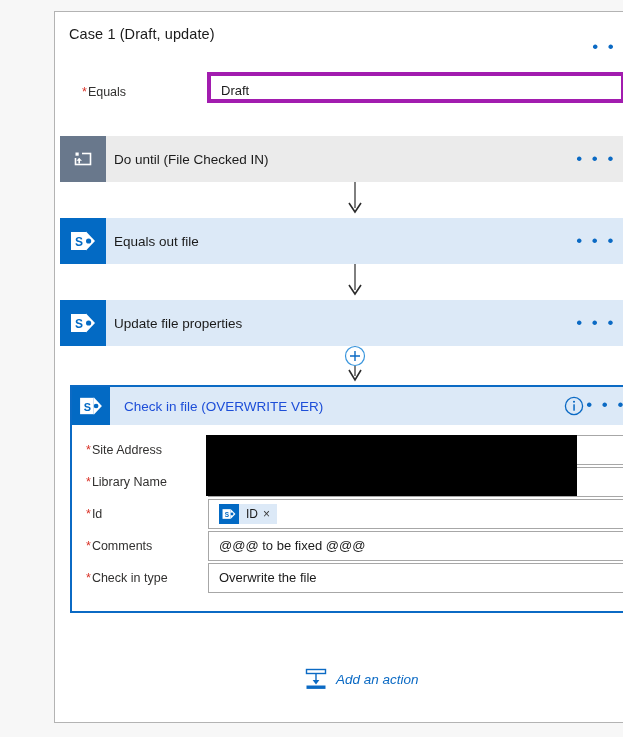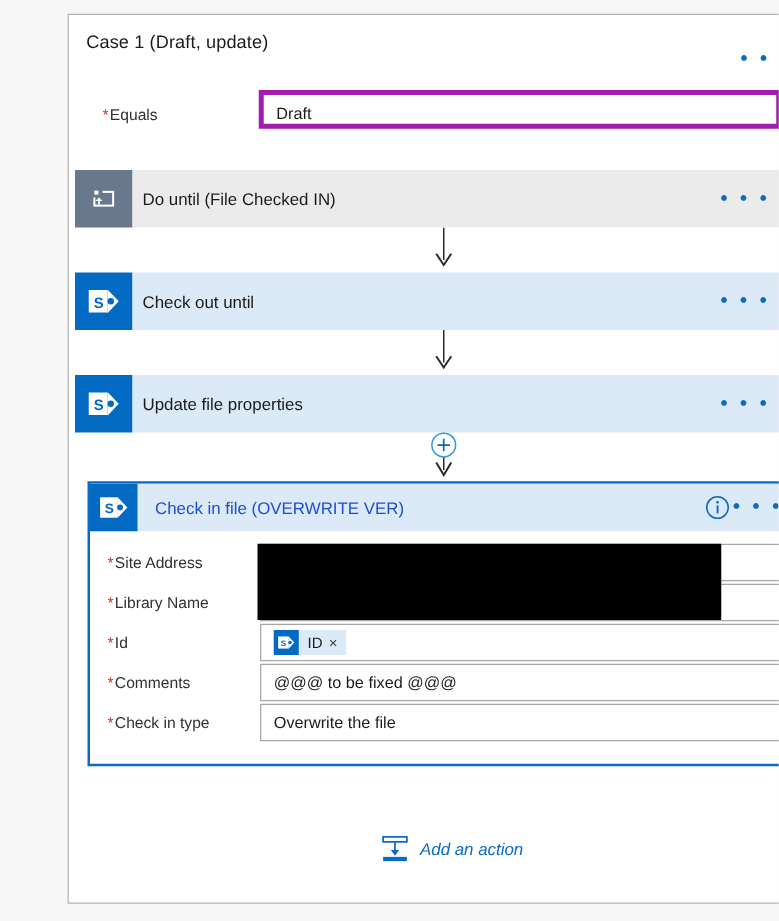--- a/index.html
+++ b/index.html
@@ -286,21 +286,21 @@
   <div class="block block-blue" style="top:218px">
     <div class="block-icon">
       <svg width="26" height="22" viewBox="0 0 26 22">
         <rect x="1" y="2" width="15" height="18" fill="#ffffff"></rect>
         <text x="5" y="16" font-family="Liberation Sans, sans-serif" font-size="12" font-weight="bold" fill="#036ac4">S</text>
         <path d="M16 1.5 L25 11 L16 20.5 Z" fill="#ffffff"></path>
         <circle cx="18.6" cy="11" r="2.6" fill="#036ac4"></circle>
       </svg>
     </div>
     <div class="block-body">
-      <span class="block-label">Check out until</span>
+      <span class="block-label">Equals out file</span>
       <span class="ellipsis">• • •</span>
     </div>
   </div>
 
   <svg class="conn" style="top:264px; height:36px">
     <path d="M311 0 L311 26" stroke="#2b2b2b" stroke-width="1.2" fill="none"></path>
     <path d="M305 21 L311 30 L317 21" stroke="#2b2b2b" stroke-width="1.6" fill="none"></path>
   </svg>
 
   <div class="block block-blue" style="top:300px">

